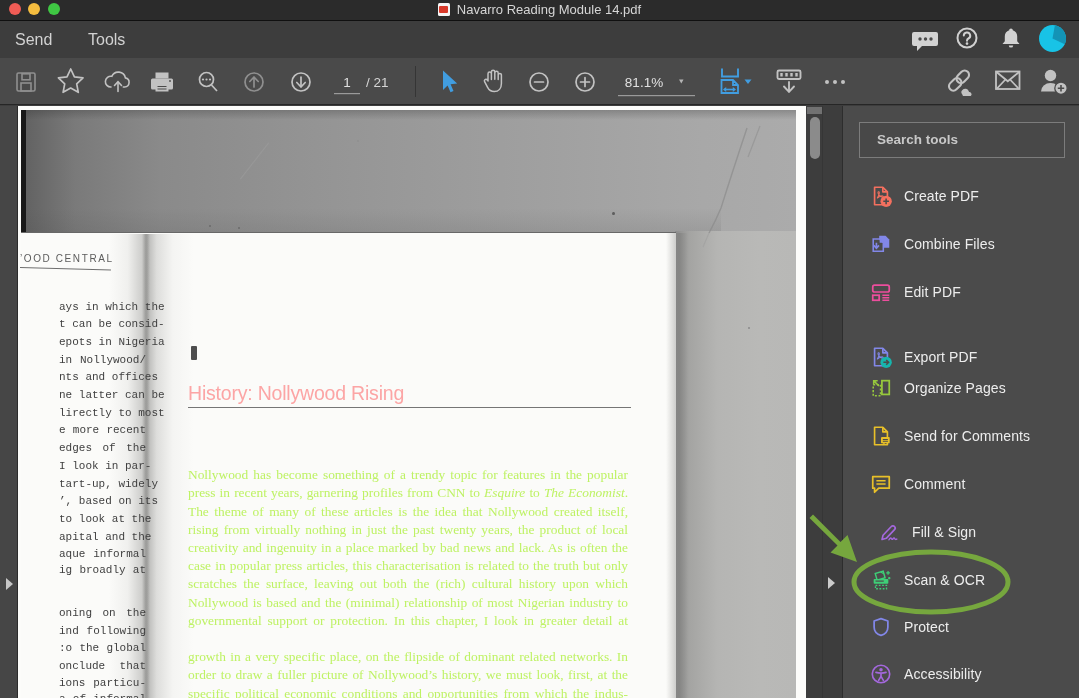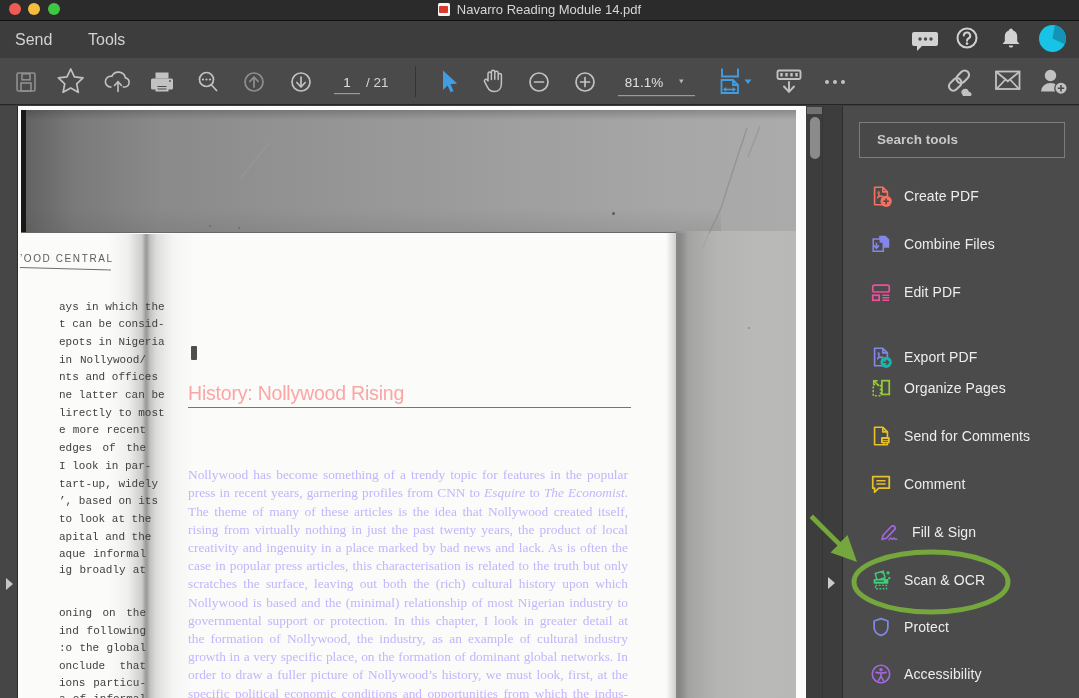--- a/index.html
+++ b/index.html
@@ -25,21 +25,21 @@
   #photo{left:21px;top:110px;width:775px;height:588px;background:#a2a2a2;overflow:hidden;}
   .ph{position:absolute;}
   #sidebar{left:842px;top:106px;width:237px;height:592px;background:#4b4b4b;border-left:1px solid #2d2d2d;}
   #searchbox{position:absolute;left:16px;top:16px;width:206px;height:36px;border:1px solid #7c7c7c;background:#484848;
              color:#c8c8c8;font-size:13.5px;line-height:34px;padding-left:17px;font-weight:bold;}
   .item{position:absolute;left:0;width:237px;height:24px;}
   .item .ic{position:absolute;left:27px;top:0px;width:22px;height:22px;}
   .item .tx{position:absolute;left:61px;top:0;font-size:14px;color:#ededed;line-height:22px;letter-spacing:0.1px;}
   .lline{position:absolute;left:19px;width:87px;font-size:11px;color:#3f3f3f;
          font-family:Liberation Mono, monospace;white-space:nowrap;text-align:justify;text-align-last:justify;margin-left:40px;}
-  .rline{position:absolute;left:188px;width:440px;font-size:13.4px;color:#c4b5fd;
+  .rline{position:absolute;left:188px;width:440px;font-size:13.4px;color:#bef264;
          font-family:"Liberation Serif",serif;white-space:nowrap;text-align:justify;text-align-last:justify;}
 </style>
 </head>
 <body>
 <div id="app">
 
   <div class="abs" id="titlebar">
     <div class="tl" style="left:9px;background:#f05c55;"></div>
     <div class="tl" style="left:28px;background:#f5bd3f;"></div>
     <div class="tl" style="left:48px;background:#3fc743;"></div>
@@ -237,22 +237,21 @@
       <div class="abs" style="left:188px;top:407px;width:443px;height:1px;background:#757575;"></div>
       <div class="rline" style="top:467.2px;">Nollywood has become something of a trendy topic for features in the popular</div>
       <div class="rline" style="top:485.4px;">press in recent years, garnering profiles from CNN to <i>Esquire</i> to <i>The Economist</i>.</div>
       <div class="rline" style="top:503.6px;">The theme of many of these articles is the idea that Nollywood created itself,</div>
       <div class="rline" style="top:521.8px;">rising from virtually nothing in just the past twenty years, the product of local</div>
       <div class="rline" style="top:540.0px;">creativity and ingenuity in a place marked by bad news and lack. As is often the</div>
       <div class="rline" style="top:558.2px;">case in popular press articles, this characterisation is related to the truth but only</div>
       <div class="rline" style="top:576.4px;">scratches the surface, leaving out both the (rich) cultural history upon which</div>
       <div class="rline" style="top:594.6px;">Nollywood is based and the (minimal) relationship of most Nigerian industry to</div>
       <div class="rline" style="top:612.8px;">governmental support or protection. In this chapter, I look in greater detail at</div>
-      <div class="rline" style="top:631.0px;">the formation of Nollywood, the industry, as an example of cultural industry</div>
-      <div class="rline" style="top:649.2px;">growth in a very specific place, on the formation of dominant global networks. In</div>
+      <div class="rline" style="top:649.2px;">growth in a very specific place, on the flipside of dominant related networks. In</div>
       <div class="rline" style="top:667.4px;">order to draw a fuller picture of Nollywood’s history, we must look, first, at the</div>
       <div class="rline" style="top:685.6px;">specific political economic conditions and opportunities from which the indus-</div>
     </div>
 
   <div class="abs" style="left:822px;top:106px;width:1px;height:592px;background:#363636;"></div>
   <div class="abs" style="left:807px;top:107px;width:15px;height:7px;background:#717171;"></div>
   <div class="abs" style="left:810px;top:117px;width:10px;height:42px;background:#8b8b8b;border-radius:5px;"></div>
   <svg class="abs" style="left:827px;top:577px;" width="9" height="12" viewBox="0 0 9 12">
       <path d="M1 0 L8 6 L1 12 z" fill="#cccccc"></path>
     </svg>

